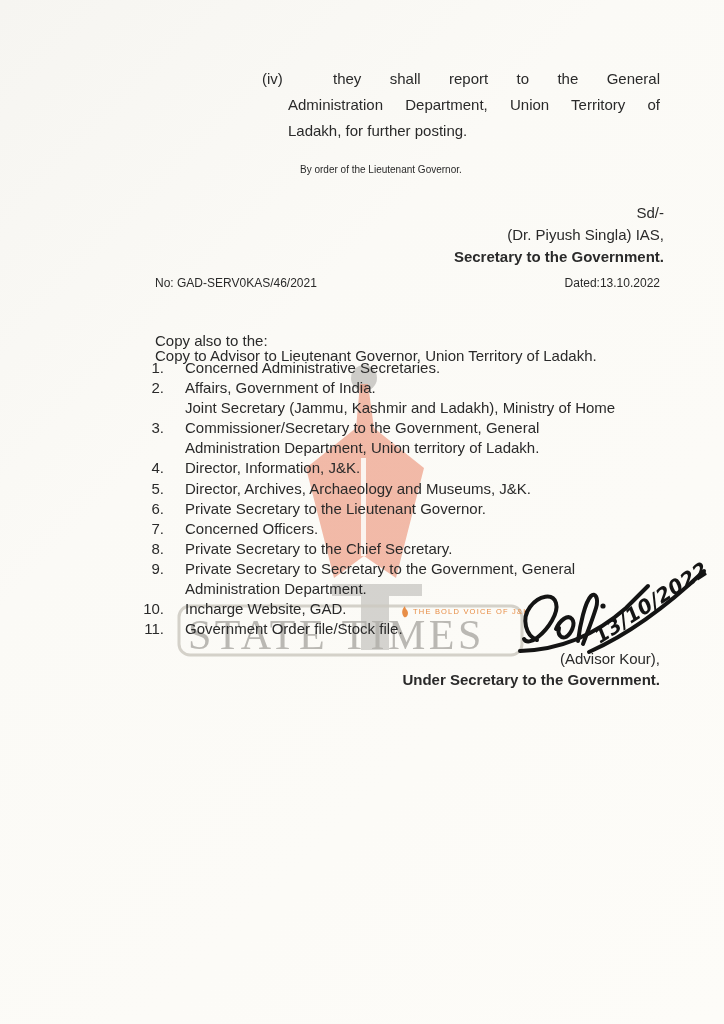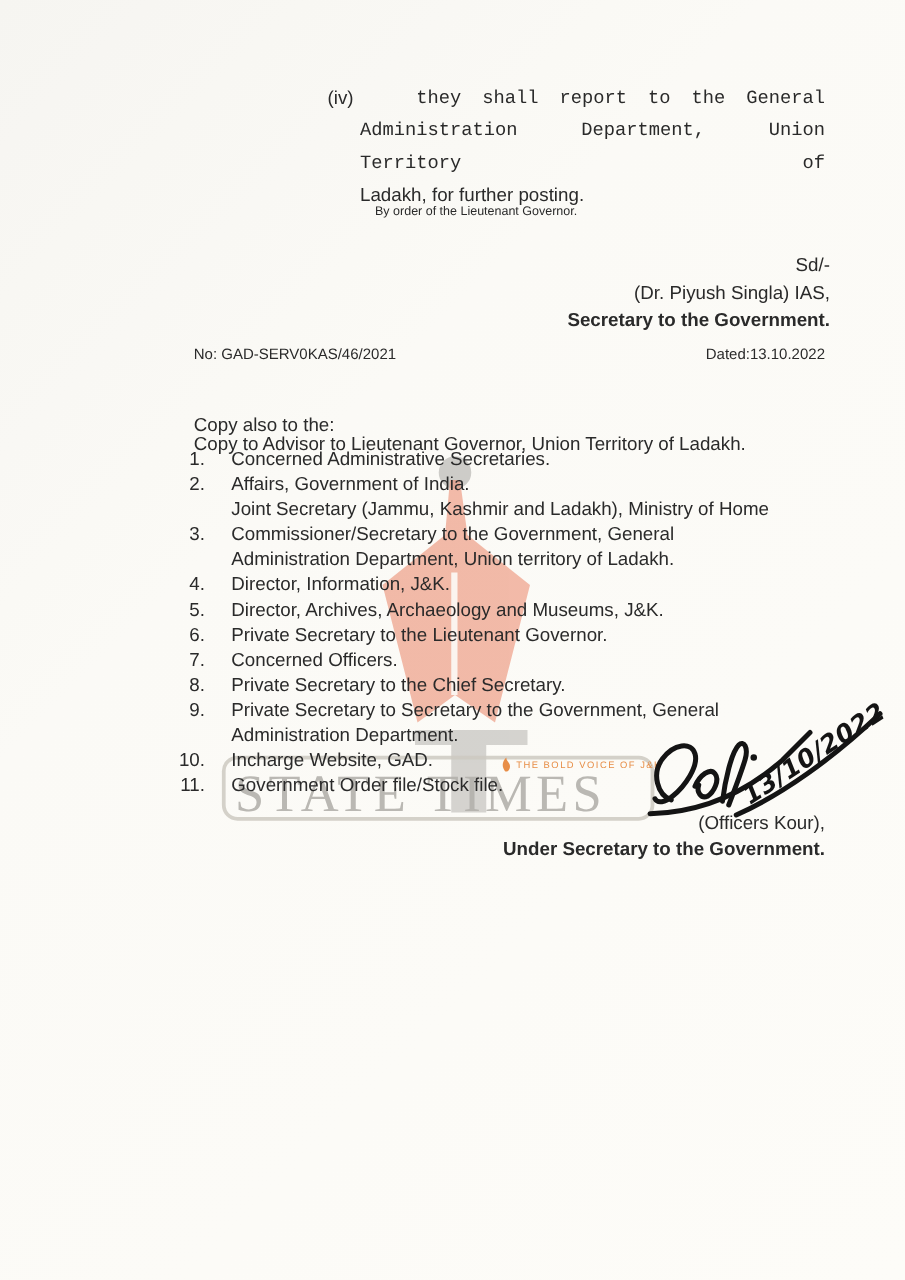--- a/index.html
+++ b/index.html
@@ -17,21 +17,21 @@
   .layer-watermark{position:absolute;inset:0;z-index:1;pointer-events:none;}
   .layer-ink{position:absolute;inset:0;z-index:3;pointer-events:none;}
 
   .txt{font-size:15px;line-height:20px;color:#2a2a2a;}
 
   
   .para-iv{position:absolute;left:262px;top:66px;width:398px;}
   .para-iv .marker{position:absolute;left:0;top:0;font-size:15px;line-height:26px;}
   .para-iv .body{margin-left:26px;width:372px;}
   .para-iv .line{font-size:15px;line-height:26px;}
-  .line.just{text-align:justify;text-align-last:justify;font-family:Liberation Mono, monospace;}
+  .line.just{text-align:justify;text-align-last:justify;}
   .line.indent-first{padding-left:45px;}
 
   .by-order{position:absolute;left:300px;top:164px;font-size:10px;}
 
   .signatory{position:absolute;right:60px;top:202px;text-align:right;line-height:22px;font-size:15px;}
   .signatory .sd{padding-left:48px;}
   .bold{font-weight:bold;}
 
   .ref-row{position:absolute;left:155px;right:64px;top:276px;display:flex;justify-content:space-between;font-size:12px;}
 
@@ -181,21 +181,21 @@
       <div class="copy-item">
         <span class="num">11.</span>
         <div class="itext">
             <div class="cline">Government Order file/Stock file.</div>
           </div>
       </div>
 
     </div>
 
     <div class="under-sign">
-      <div>(Officers Kour),</div>
+      <div>(Advisor Kour),</div>
       <div class="bold">Under Secretary to the Government.</div>
     </div>
 
   </div>
 
   <div class="layer-ink">
     <svg width="724" height="1024" viewBox="0 0 724 1024" xmlns="http://www.w3.org/2000/svg">
       <g stroke="#141414" stroke-width="4" fill="none" stroke-linecap="round" stroke-linejoin="round">
         <path d="M537,640 C526,636 521,619 530,607 C539,595 553,593 556,603 C559,613 548,629 538,637 C532,642 526,643 524,639"></path>
         <path d="M556,629 C560,620 568,614 572,619 C576,624 571,634 566,637 C561,639 557,634 559,628"></path>

